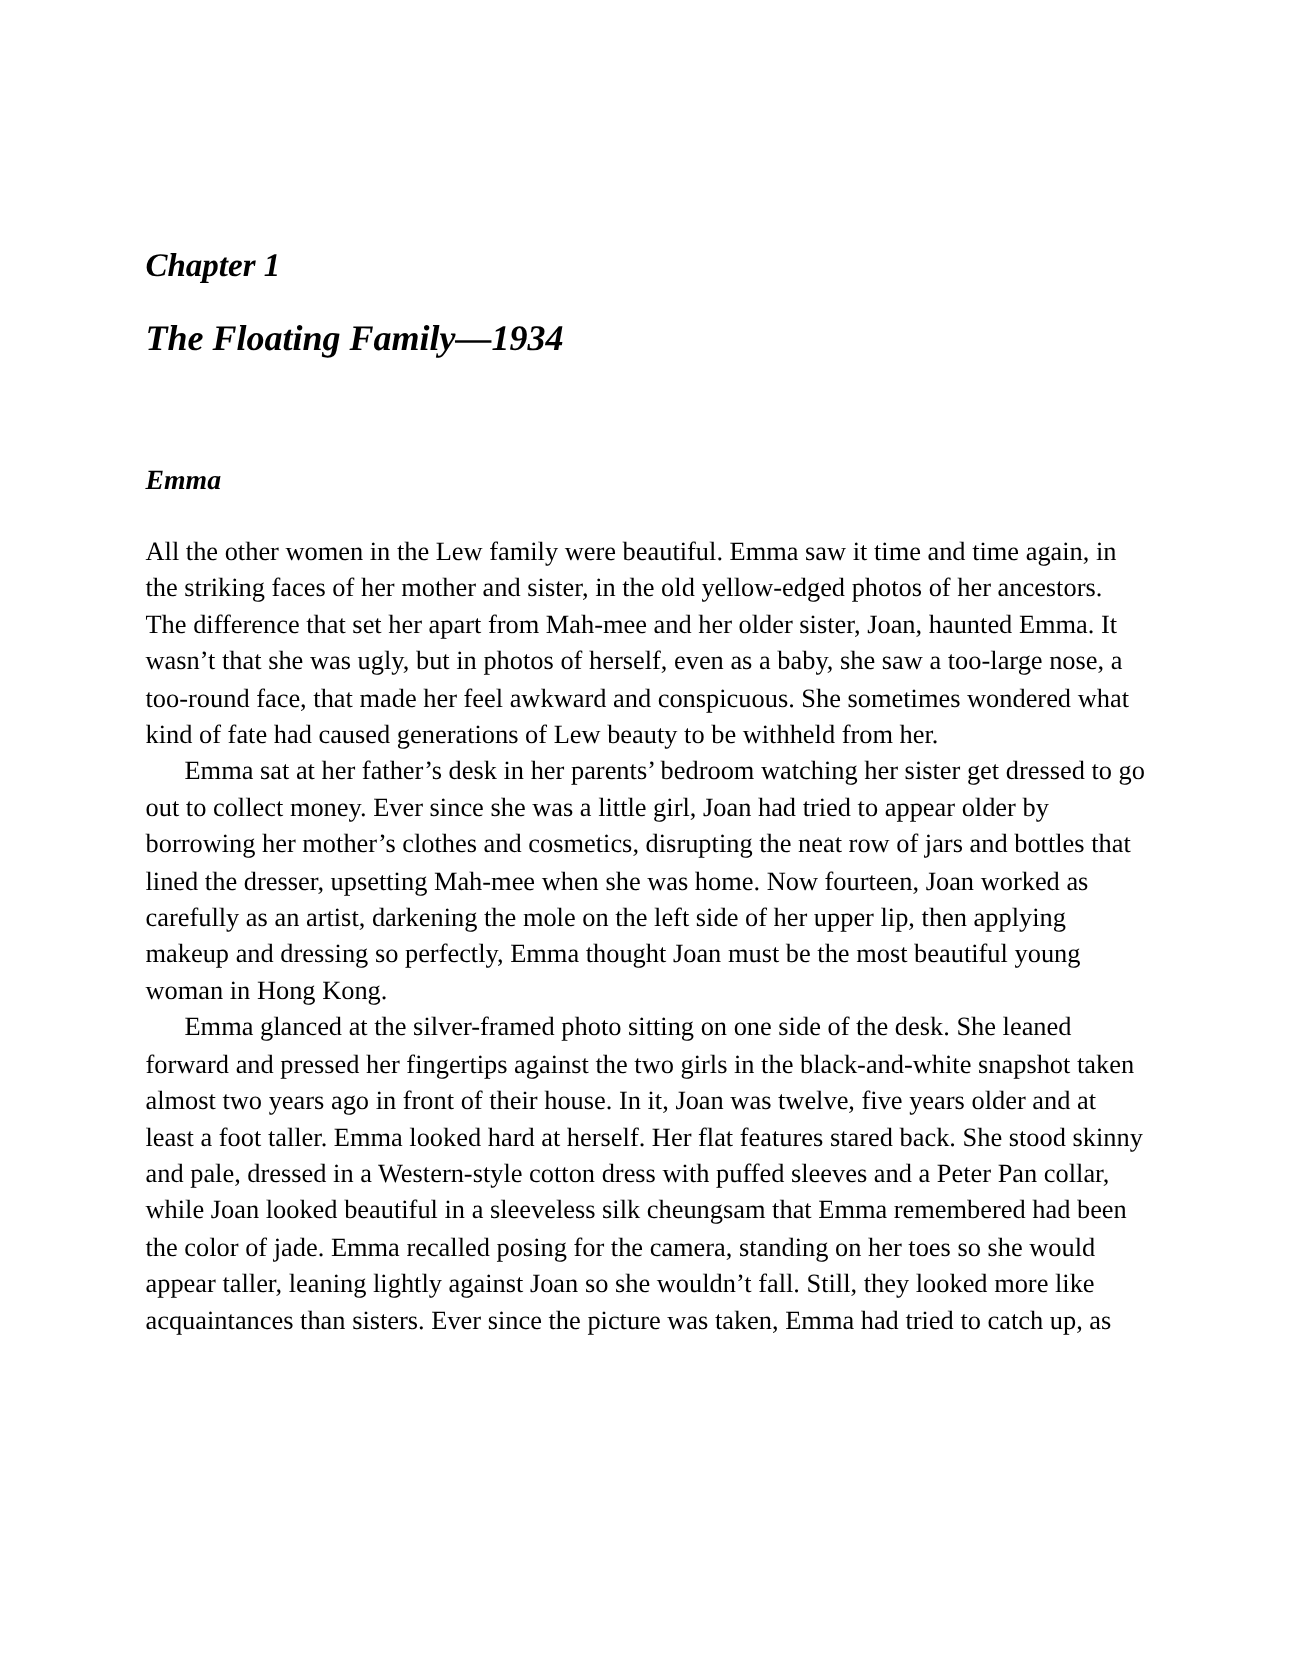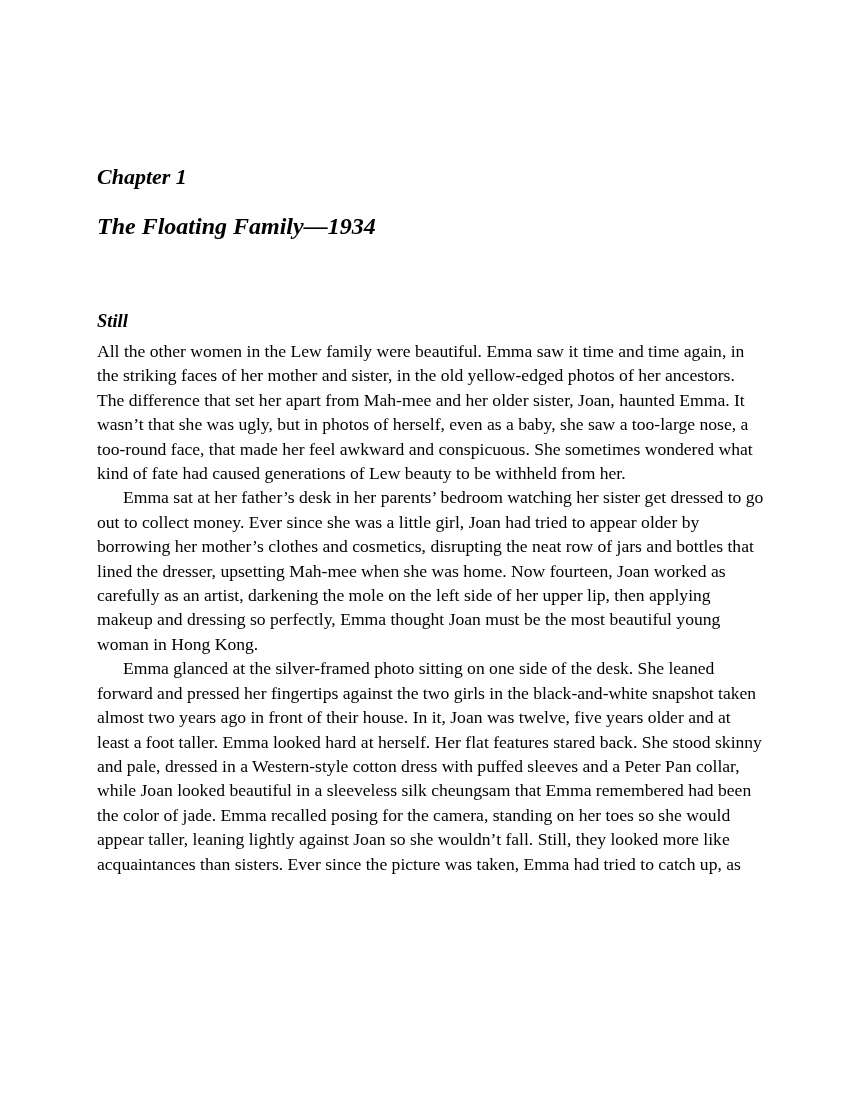--- a/index.html
+++ b/index.html
@@ -47,31 +47,31 @@
   }
   .body-para {
     font-family: "Liberation Serif", serif;
     font-size: 17.6px;
     line-height: 24.4px;
     text-align: left;
     margin: 0;
     color: #000000;
   }
   .body-para.first {
-    margin-top: 7px;
+    margin-top: 23px;
   }
   .body-para.indent {
     text-indent: 26px;
   }
 </style>
 </head>
 <body>
 
 <div class="page">
   <div class="content">
     <h1 class="chapter-heading">Chapter 1</h1>
     <h2 class="chapter-title">The Floating Family—1934</h2>
-    <h3 class="section-heading">Still</h3>
+    <h3 class="section-heading">Emma</h3>
     <p class="body-para first">All the other women in the Lew family were beautiful. Emma saw it time and time again, in the striking faces of her mother and sister, in the old yellow-edged photos of her ancestors. The difference that set her apart from Mah-mee and her older sister, Joan, haunted Emma. It wasn’t that she was ugly, but in photos of herself, even as a baby, she saw a too-large nose, a too-round face, that made her feel awkward and conspicuous. She sometimes wondered what kind of fate had caused generations of Lew beauty to be withheld from her.</p>
     <p class="body-para indent">Emma sat at her father’s desk in her parents’ bedroom watching her sister get dressed to go out to collect money. Ever since she was a little girl, Joan had tried to appear older by borrowing her mother’s clothes and cosmetics, disrupting the neat row of jars and bottles that lined the dresser, upsetting Mah-mee when she was home. Now fourteen, Joan worked as carefully as an artist, darkening the mole on the left side of her upper lip, then applying makeup and dressing so perfectly, Emma thought Joan must be the most beautiful young woman in Hong Kong.</p>
     <p class="body-para indent">Emma glanced at the silver-framed photo sitting on one side of the desk. She leaned forward and pressed her fingertips against the two girls in the black-and-white snapshot taken almost two years ago in front of their house. In it, Joan was twelve, five years older and at least a foot taller. Emma looked hard at herself. Her flat features stared back. She stood skinny and pale, dressed in a Western-style cotton dress with puffed sleeves and a Peter Pan collar, while Joan looked beautiful in a sleeveless silk cheungsam that Emma remembered had been the color of jade. Emma recalled posing for the camera, standing on her toes so she would appear taller, leaning lightly against Joan so she wouldn’t fall. Still, they looked more like acquaintances than sisters. Ever since the picture was taken, Emma had tried to catch up, as</p>
   </div>
 </div>
 
 </body></html>

